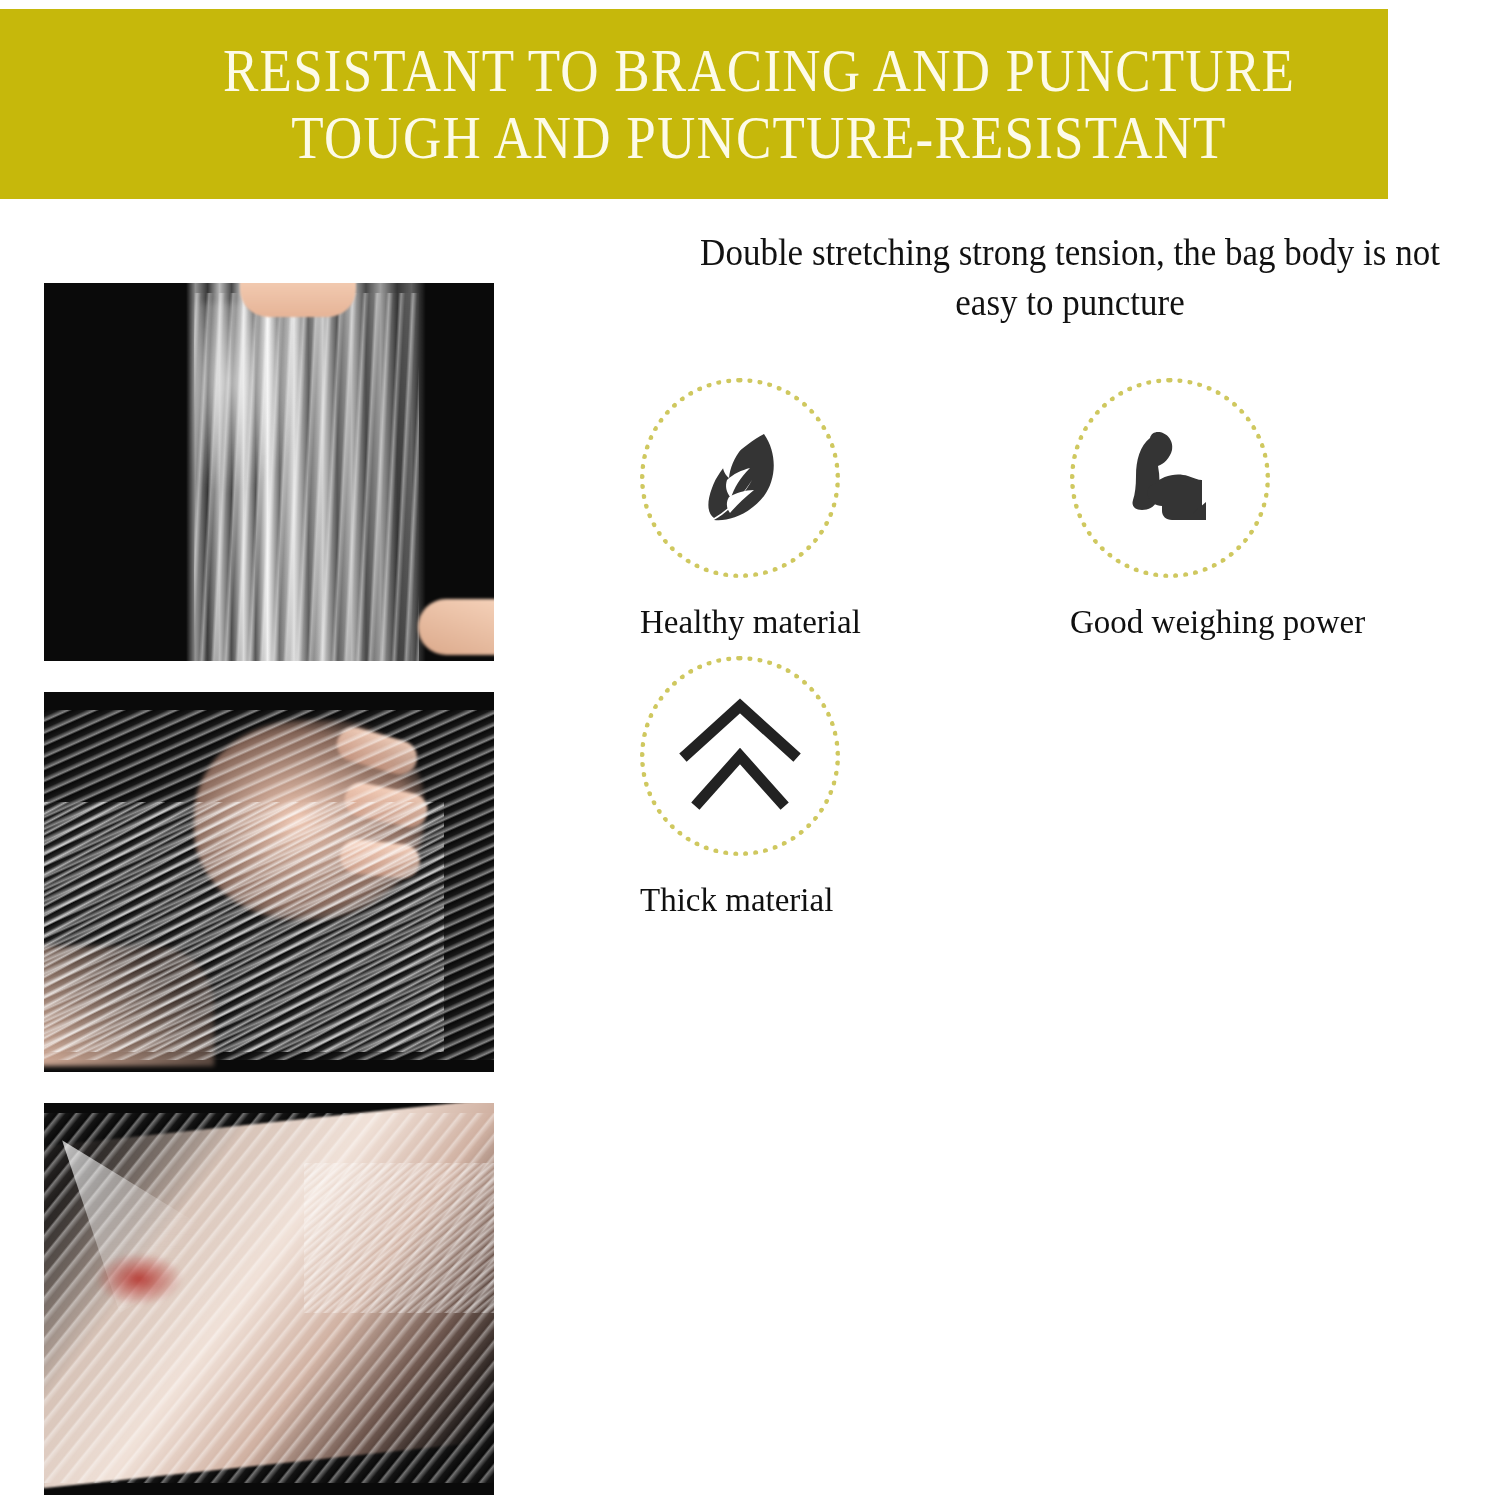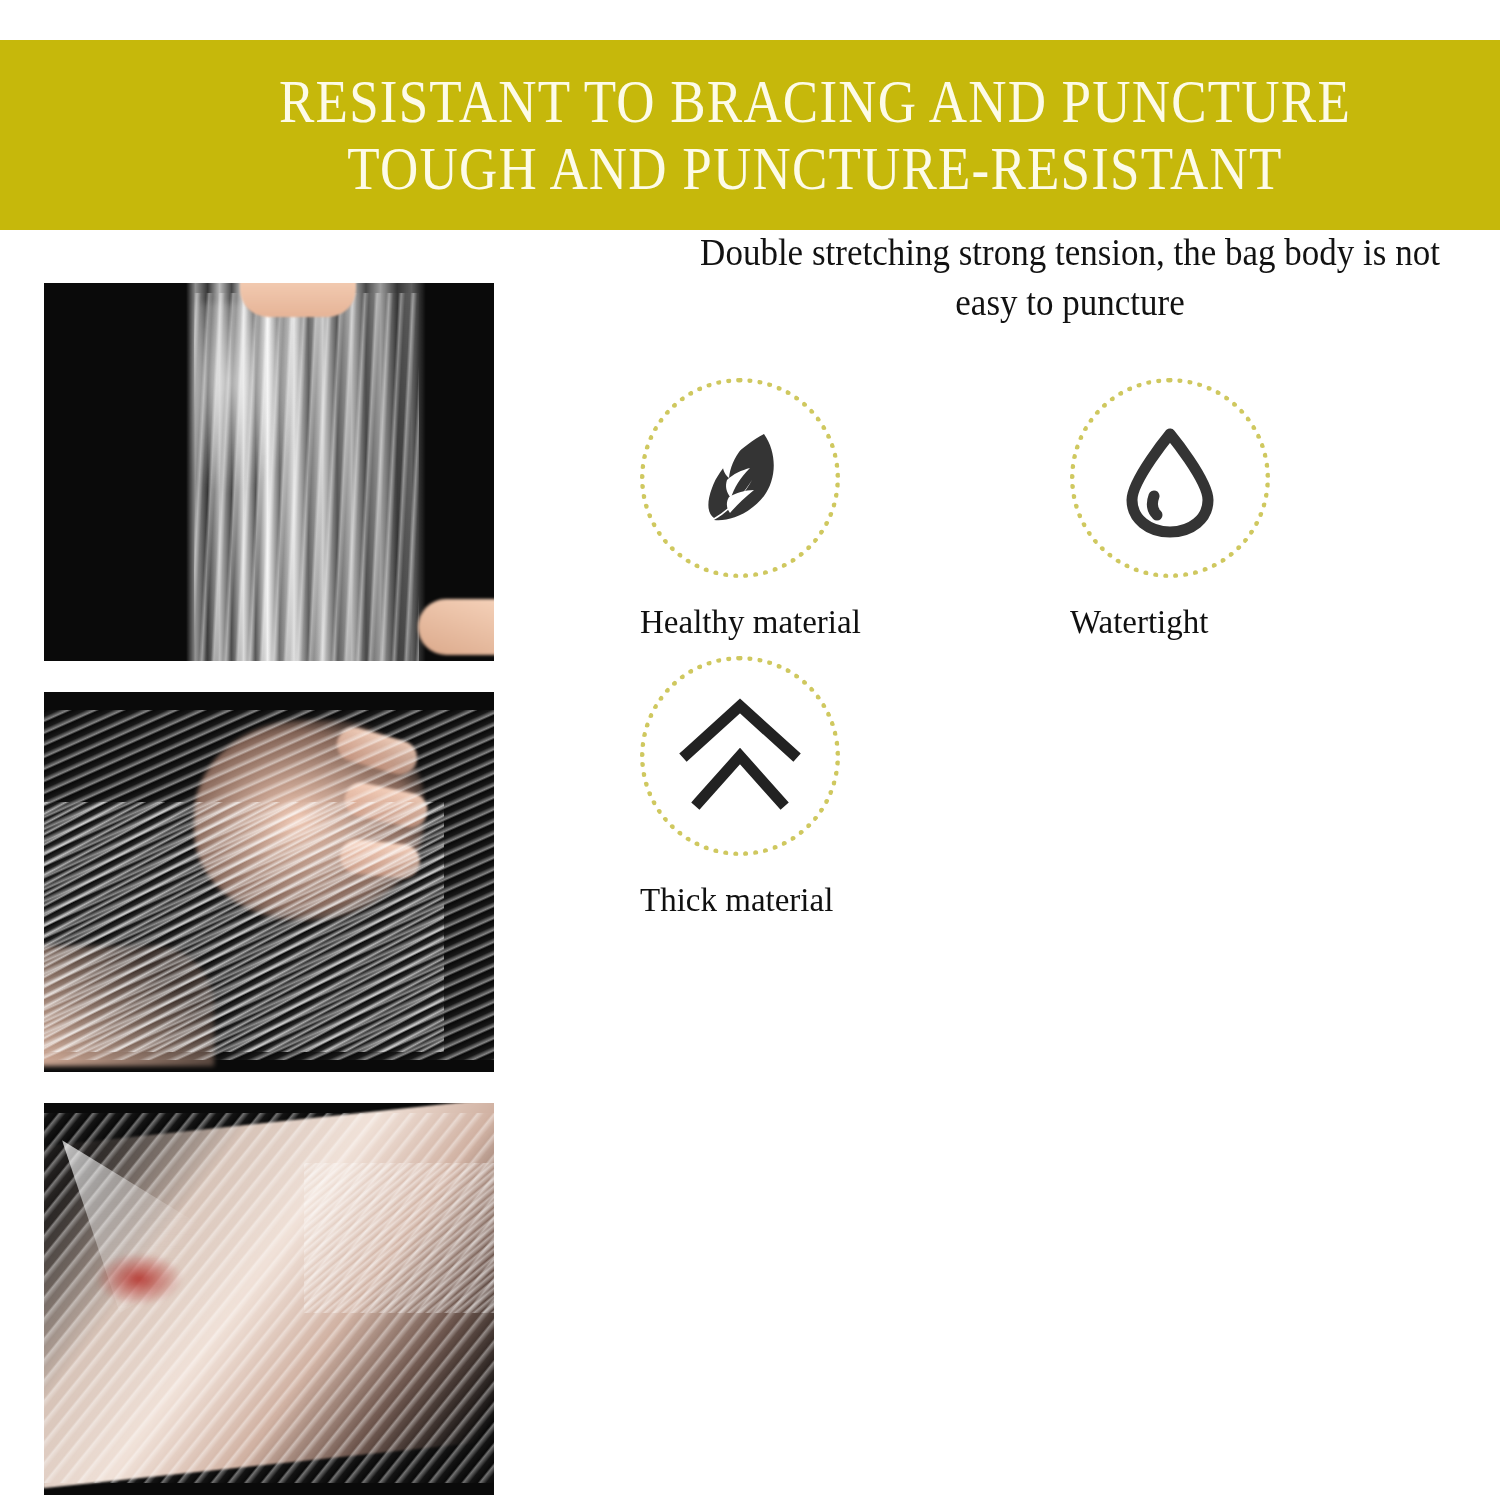--- a/index.html
+++ b/index.html
@@ -12,22 +12,22 @@
     height: 1500px;
     font-family: "Liberation Serif", "DejaVu Serif", serif;
     overflow: hidden;
     position: relative;
   }
 
   
   .banner {
     position: absolute;
     left: 0;
-    top: 40px;
-    width: 1500px;
+    top: 9px;
+    width: 1388px;
     height: 190px;
     background: #c6b80b;
     display: flex;
     flex-direction: column;
     align-items: center;
     justify-content: center;
     box-sizing: border-box;
     padding-left: 140px;
     padding-right: 10px;
   }
@@ -341,32 +341,35 @@
             <path fill="#343434" d="M84 16 C62 28 40 48 32 70 C26 86 28 96 34 100 C48 92 62 78 72 62 C62 80 48 94 34 102 C48 104 70 96 84 78 C96 62 98 36 84 16 Z"></path>
             <path fill="#ffffff" d="M62 30 C54 40 50 50 49 60 C44 56 42 50 43 44 C48 38 55 33 62 30 Z"></path>
             <path fill="#ffffff" d="M70 50 C60 60 54 70 51 80 C46 74 45 68 47 62 C53 56 62 52 70 50 Z"></path>
             <path fill="#ffffff" d="M74 72 C64 80 56 88 50 95 C46 90 46 84 49 79 C56 75 65 72 74 72 Z"></path>
           </svg>
         </span>
       </div>
       <div class="feature-label">Healthy material</div>
     </div>
 
-
     <div class="feature">
       <div class="circle">
         <span>
           <svg class="icon-svg" width="120" height="120" viewBox="0 0 120 120" aria-hidden="true">
-            <path d="M60 16 C60 16 22 62 22 82 C22 101 39 114 60 114 C81 114 98 101 98 82 C98 62 60 16 60 16 Z" fill="none" stroke="#343434" stroke-width="11" stroke-linejoin="round"></path>
-            <path d="M44 78 C41 86 42 92 47 97" fill="none" stroke="#343434" stroke-width="11" stroke-linecap="round"></path>
+            <path fill="#343434" d="M40 20 C30 28 26 42 26 58 C26 68 25 76 23 82 C21 88 25 92 32 92 C40 92 46 88 48 80 C50 70 50 58 48 48 C54 46 60 40 62 32 C64 22 56 14 48 14 C44 14 41 16 40 20 Z"></path>
+            <path fill="#343434" d="M44 66 C52 58 66 54 78 58 C84 60 88 62 92 62 L92 96 C92 100 88 102 84 102 L62 102 C56 102 52 98 52 93 L52 88 C46 88 40 84 38 78 C36 72 39 68 44 66 Z"></path>
+            <path fill="#ffffff" d="M78 60 C84 62 88 64 92 64 L92 98 L82 98 C86 88 84 72 78 60 Z" opacity="0"></path>
+            <path fill="#ffffff" d="M86 66 L94 66 L94 104 L78 104 L82 92 Z" opacity="0"></path>
+            <path fill="#343434" d="M82 96 L96 84 L96 102 L82 102 Z"></path>
           </svg>
         </span>
       </div>
-      <div class="feature-label">Watertight</div>
-    </div>
+      <div class="feature-label">Good weighing power</div>
+    </div>
+
 
 
 
     <div class="feature">
       <div class="circle">
         <span>
           <svg class="icon-svg" width="126" height="116" viewBox="0 0 126 116" aria-hidden="true">
             <path d="M10 56 L63 8 L116 56" fill="none" stroke="#222222" stroke-width="11" stroke-linecap="square" stroke-linejoin="miter"></path>
             <path d="M22 104 L63 58 L104 104" fill="none" stroke="#222222" stroke-width="11" stroke-linecap="square" stroke-linejoin="miter"></path>
           </svg>

